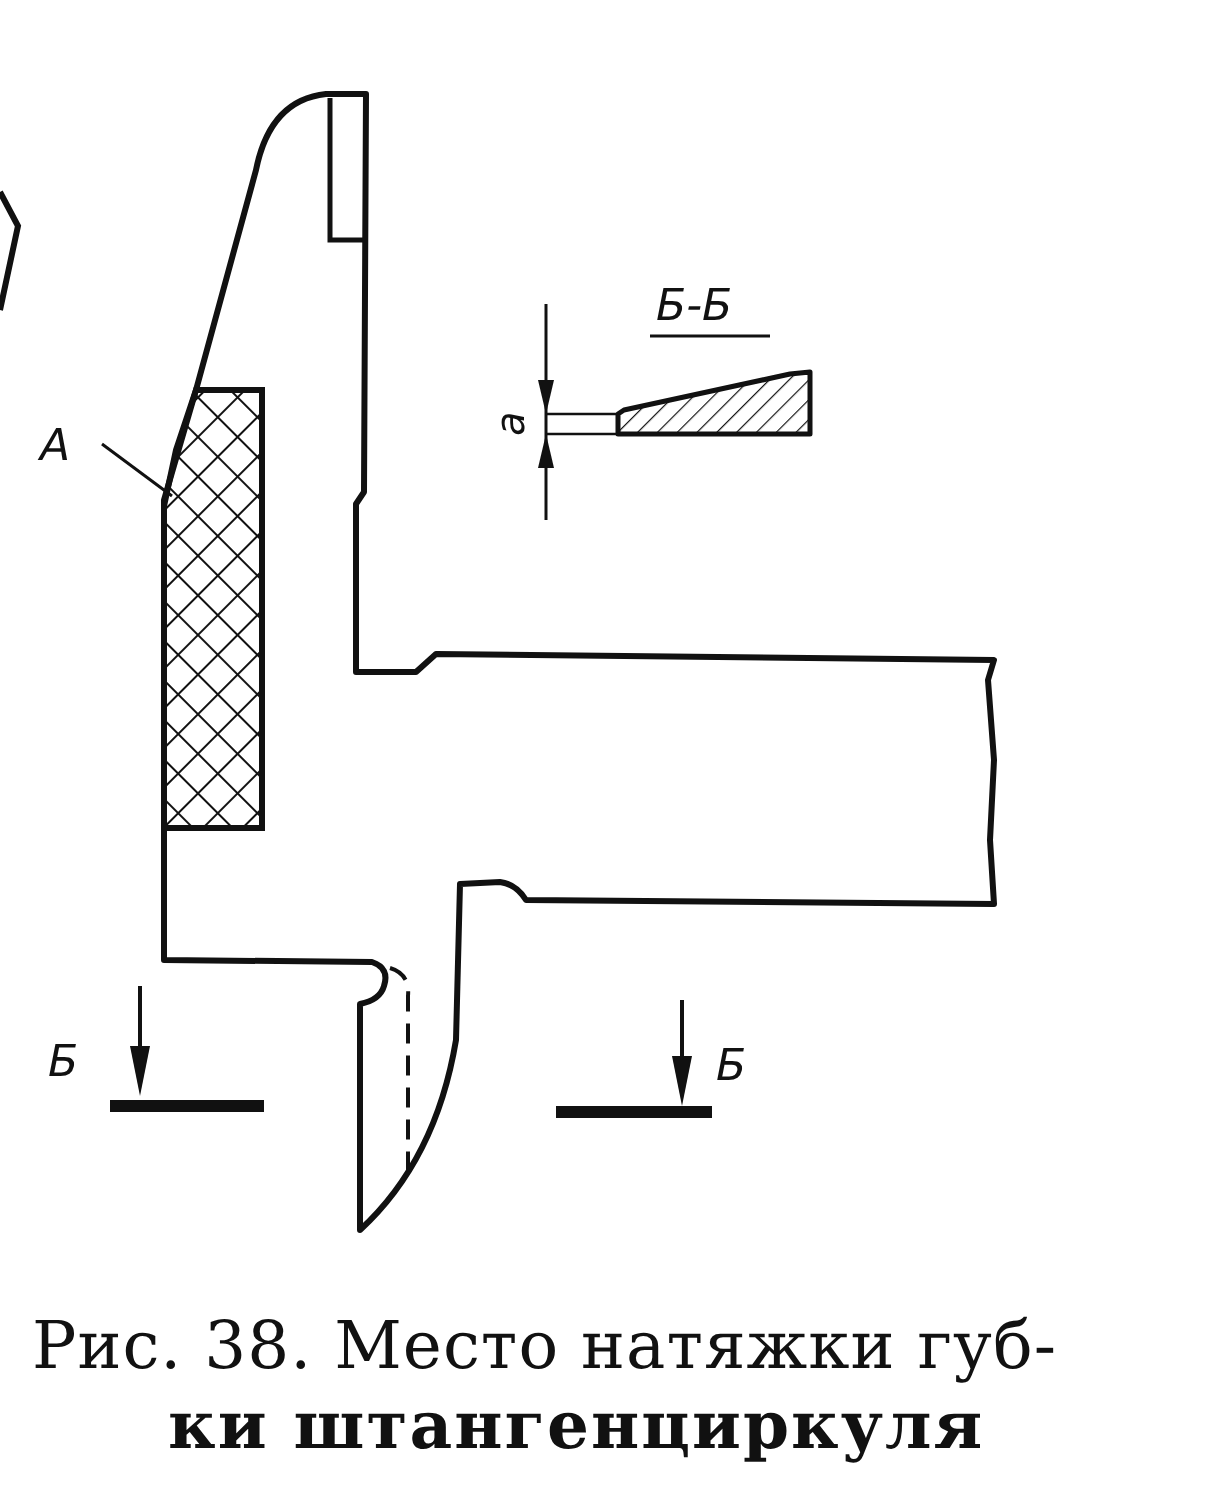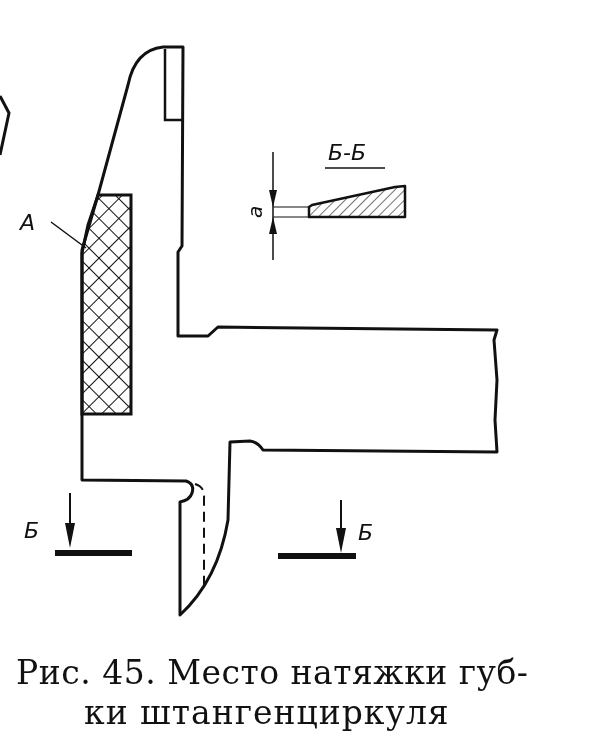--- a/index.html
+++ b/index.html
@@ -5,21 +5,21 @@
     html, body { margin: 0; padding: 0; background: #ffffff; }
     body { width: 611px; height: 750px; position: relative; overflow: hidden; }
     #drawing { position: absolute; left: 0; top: 0; }
     .lbl { font-family: "DejaVu Sans", sans-serif; font-style: italic; fill: #111; }
     .caption {
       position: absolute; left: 0; top: 640px; width: 611px;
       font-family: "DejaVu Serif", serif; color: #111; font-size: 33px;
       line-height: 40px;
     }
     .cap1 { position: absolute; left: 16px; top: 13px; white-space: nowrap; letter-spacing: 0.5px; }
-    .cap2 { position: absolute; left: 84px; top: 53px; white-space: nowrap; letter-spacing: 1px; }
+    .cap2 { position: absolute; left: 84px; top: 53px; white-space: nowrap; letter-spacing: 1px; font-weight: bold; }
   </style>
 </head>
 <body>
 
 <svg id="drawing" width="611" height="640" viewBox="0 0 611 640" xmlns="http://www.w3.org/2000/svg">
   <defs>
     <pattern id="cross" width="14" height="14" patternUnits="userSpaceOnUse" patternTransform="rotate(45)">
       <line x1="0" y1="0" x2="0" y2="14" stroke="#111" stroke-width="2"></line>
       <line x1="0" y1="0" x2="14" y2="0" stroke="#111" stroke-width="2"></line>
     </pattern>
@@ -61,15 +61,15 @@
   <polygon points="65,523 75,523 70,548" fill="#111"></polygon>
   <rect x="55" y="550" width="77" height="6" fill="#111"></rect>
 
   <text class="lbl" x="358" y="540" font-size="22">Б</text>
   <line x1="341" y1="500" x2="341" y2="545" stroke="#111" stroke-width="2"></line>
   <polygon points="336,528 346,528 341,553" fill="#111"></polygon>
   <rect x="278" y="553" width="78" height="6" fill="#111"></rect>
 </svg>
 
 <div class="caption">
-  <div class="cap1">Рис. 45. Место натяжки губ-</div>
+  <div class="cap1">Рис. 38. Место натяжки губ-</div>
   <div class="cap2">ки штангенциркуля</div>
 </div>
 
 </body></html>

